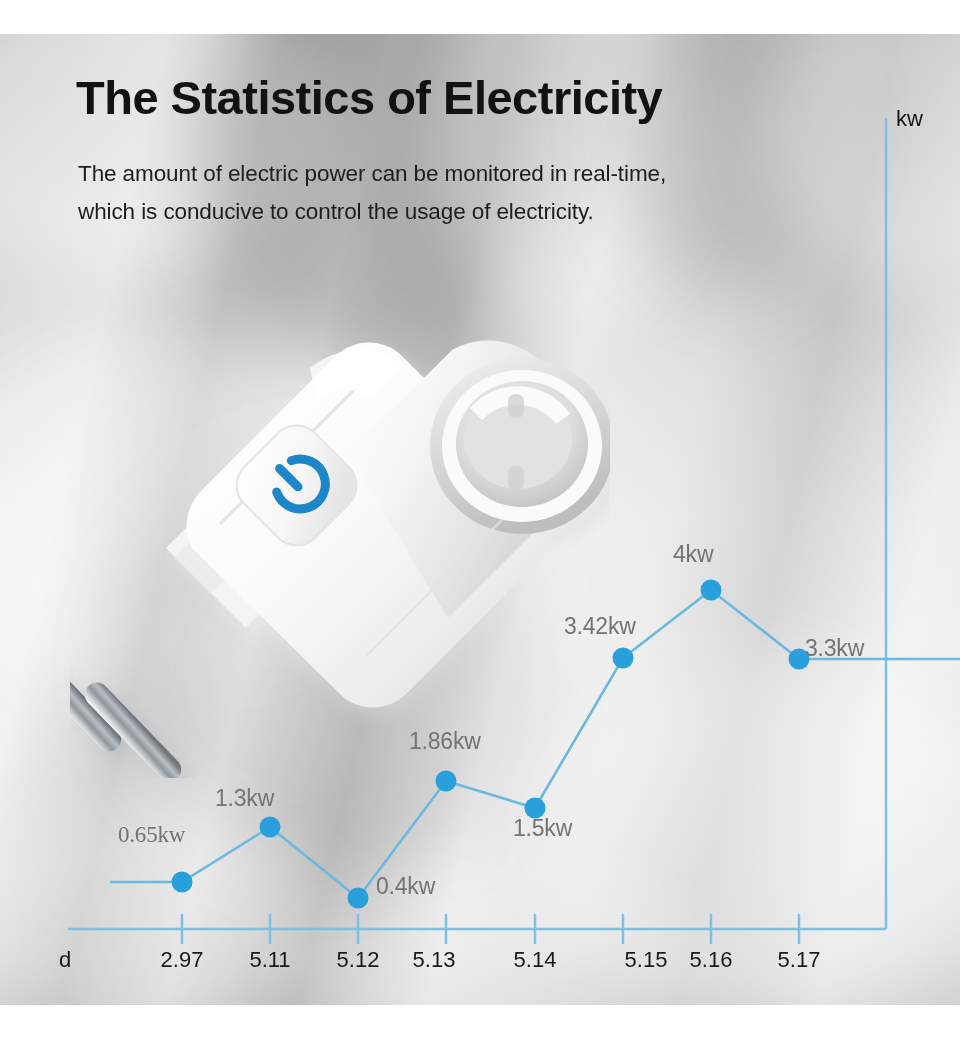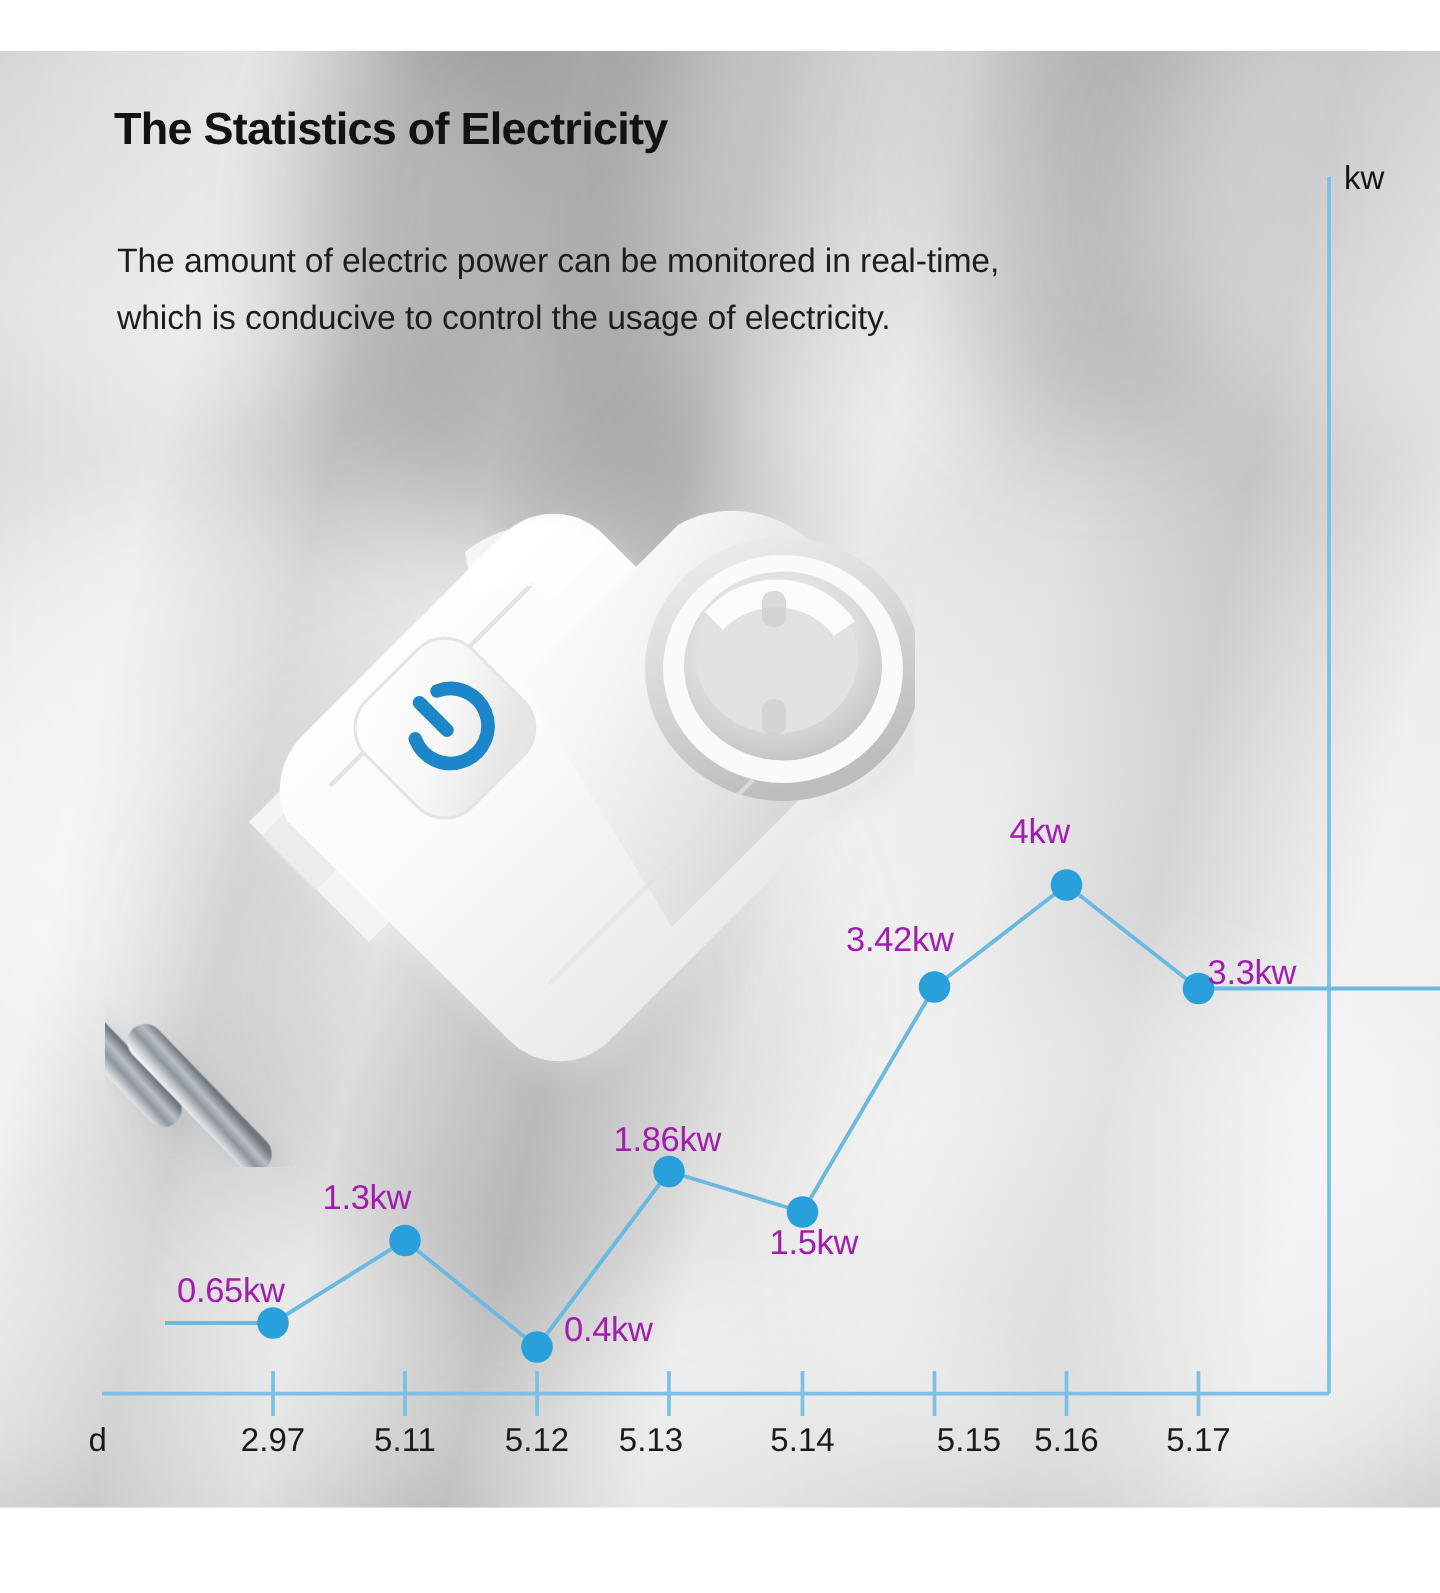--- a/index.html
+++ b/index.html
@@ -51,21 +51,21 @@
     position: absolute;
     border-radius: 50%;
     filter: blur(34px);
     pointer-events: none;
   }
 
   
   #title {
     position: absolute;
     left: 76px; top: 70px;
-    font-size: 30px;
+    font-size: 47px;
     font-weight: bold;
     letter-spacing: -0.5px;
     color: #121212;
     white-space: nowrap;
   }
   .subtitle-line {
     position: absolute;
     left: 78px;
     font-size: 22.5px;
     color: #1d1d1d;
@@ -86,21 +86,21 @@
   
   #chart {
     position: absolute;
     left: 0; top: 0;
     width: 960px; height: 1062px;
     pointer-events: none;
   }
   .dlabel {
     position: absolute;
     font-size: 23px;
-    color: #a21caf;
+    color: #737373;
     white-space: nowrap;
     letter-spacing: -0.2px;
   }
   .xlabel {
     position: absolute;
     top: 947px;
     font-size: 22px;
     color: #1a1a1a;
     white-space: nowrap;
     text-align: center;
@@ -268,24 +268,24 @@
       <circle cx="270" cy="827" r="10.5"></circle>
       <circle cx="358" cy="898" r="10.5"></circle>
       <circle cx="446" cy="781" r="10.5"></circle>
       <circle cx="535" cy="808" r="10.5"></circle>
       <circle cx="623" cy="658" r="10.5"></circle>
       <circle cx="711" cy="590" r="10.5"></circle>
       <circle cx="799" cy="659" r="10.5"></circle>
     </g>
   </svg>
 
-  <div class="dlabel" style="left:118px; top:847px;">0.65kw</div>
+  <div class="dlabel" style="left:118px; top:822px;font-family:Liberation Serif, serif;">0.65kw</div>
   <div class="dlabel" style="left:215px; top:785px;">1.3kw</div>
   <div class="dlabel" style="left:376px; top:873px;">0.4kw</div>
-  <div class="dlabel" style="left:409px; top:746px;">1.86kw</div>
+  <div class="dlabel" style="left:409px; top:728px;">1.86kw</div>
   <div class="dlabel" style="left:513px; top:815px;">1.5kw</div>
   <div class="dlabel" style="left:564px; top:613px;">3.42kw</div>
   <div class="dlabel" style="left:673px; top:541px;">4kw</div>
   <div class="dlabel" style="left:805px; top:613px;margin-top:22px;">3.3kw</div>
 
   <div class="xlabel" style="left:140px; width:84px;">2.97</div>
   <div class="xlabel" style="left:228px; width:84px;">5.11</div>
   <div class="xlabel" style="left:316px; width:84px;">5.12</div>
   <div class="xlabel" style="left:392px; width:84px;">5.13</div>
   <div class="xlabel" style="left:493px; width:84px;">5.14</div>

